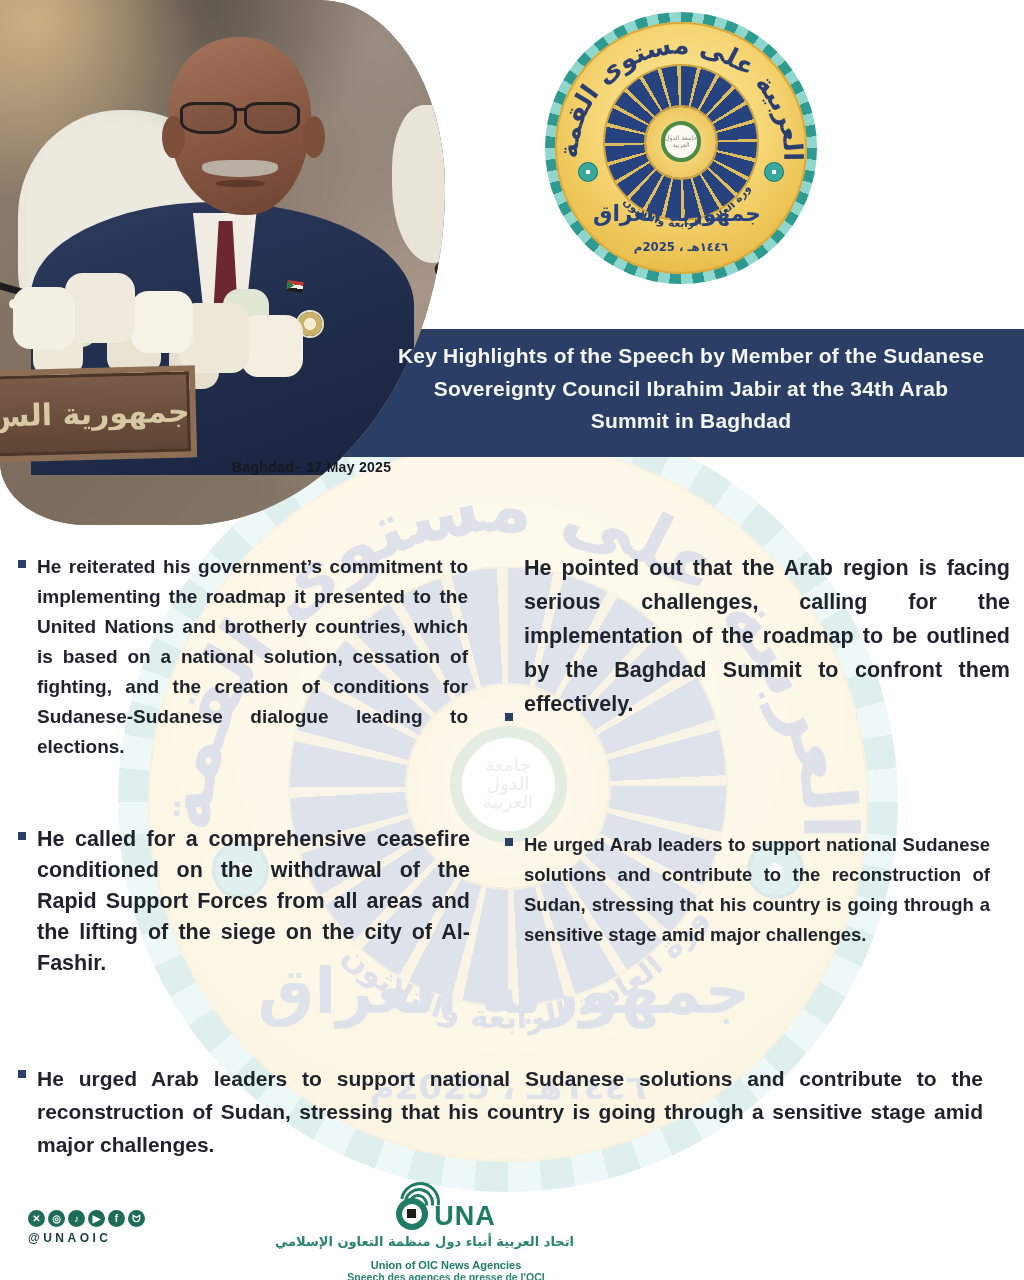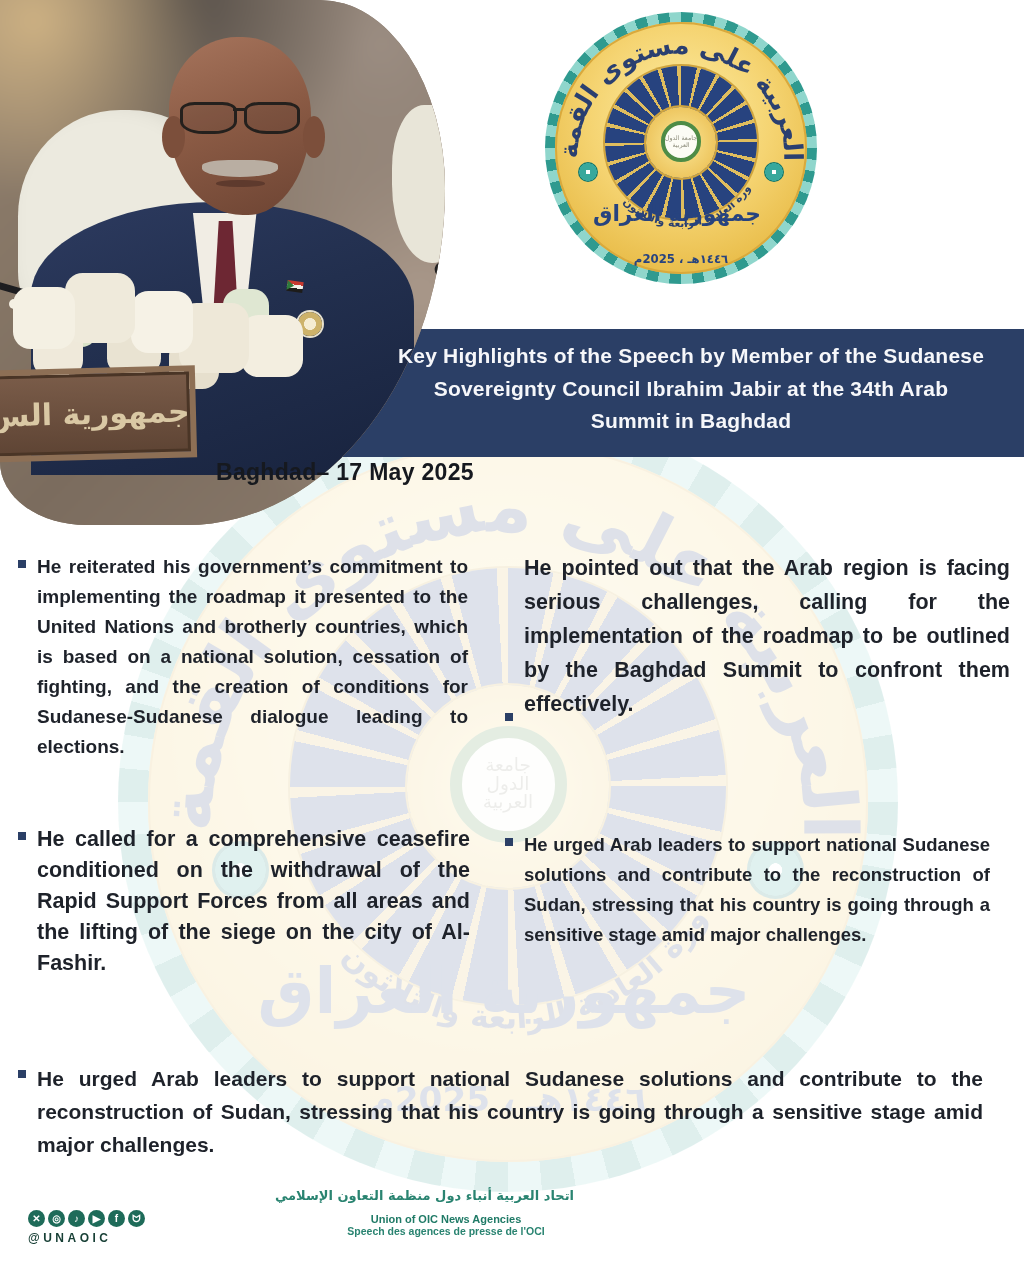--- a/index.html
+++ b/index.html
@@ -29,28 +29,28 @@
     display:flex;align-items:center;justify-content:center;overflow:hidden;}
   .sl-emblem span{font-size:.42em;color:#8d8d7c;direction:rtl;text-align:center;line-height:1;
     font-family:"DejaVu Sans",sans-serif;}
   .sl-rosette{position:absolute;top:55%;width:7.4%;height:7.4%;border-radius:50%;
     background:radial-gradient(#ffffff 0 16%,#38a89c 17% 62%,#13766b 63% 100%);}
   .sl-rosette.left{left:12%;} .sl-rosette.right{right:12%;}
   .sl-country{position:absolute;left:0;right:8px;top:69.5%;text-align:center;direction:rtl;
     color:#27437f;font-weight:bold;font-size:1.45em;font-family:"DejaVu Sans",sans-serif;}
   .sl-year{position:absolute;left:0;right:0;top:84%;text-align:center;direction:rtl;
     color:#27437f;font-weight:bold;font-size:.78em;letter-spacing:.18em;
-    font-family:"DejaVu Sans",sans-serif;margin-top:12px;}
+    font-family:"DejaVu Sans",sans-serif;}
 
   
   .banner{position:absolute;left:250px;right:0;top:329px;height:128px;background:#2b3f66;z-index:1;}
   .banner-title{position:absolute;left:395px;top:340px;width:592px;z-index:3;text-align:center;
     color:#f6f7fa;font-size:21px;line-height:1.55;font-weight:700;letter-spacing:.2px;}
-  .dateline{position:absolute;left:216px;top:459px;z-index:3;color:#16191f;
-    font-size:23px;font-weight:700;letter-spacing:.3px;}
+  .dateline{position:absolute;left:232px;top:459px;z-index:3;color:#16191f;
+    font-size:14px;font-weight:700;letter-spacing:.3px;}
 
   
   .photo-blob{position:absolute;left:0;top:0;width:445px;height:525px;z-index:2;overflow:hidden;
     border-radius:0 160px 330px 110px / 0 240px 430px 80px;background:#8a7a6b;}
   .ph-bg{position:absolute;inset:-25px;filter:blur(9px);
     background:
       radial-gradient(circle at 12% 8%,#cdb183 0%,rgba(205,177,131,0) 26%),
       radial-gradient(circle at 42% 4%,#57504a 0%,rgba(87,80,74,0) 30%),
       radial-gradient(circle at 82% 12%,#9b8d82 0%,rgba(155,141,130,0) 35%),
       radial-gradient(circle at 90% 55%,#a9988a 0%,rgba(169,152,138,0) 45%),
@@ -255,18 +255,26 @@
       <span class="ic">✕</span>
       <span class="ic">◎</span>
       <span class="ic">♪</span>
       <span class="ic">▶</span>
       <span class="ic">f</span>
       <span class="ic">ᗢ</span>
     </div>
     <div class="handle">@UNAOIC</div>
   </div>
   <div class="una">
+    <div class="una-mark">
+      <span class="una-c">
+        <span class="una-arc arc1"></span>
+        <span class="una-arc arc2"></span>
+        <span class="una-arc arc3"></span>
+      </span>
+      <span class="una-word">UNA</span>
+    </div>
     <div class="una-ar">اتحاد العربية أنباء دول منظمة التعاون الإسلامي</div>
     <div class="una-en">Union of OIC News Agencies</div>
     <div class="una-fr">Speech des agences de presse de l'OCI</div>
   </div>
 
 </div>
 
 </body></html>

